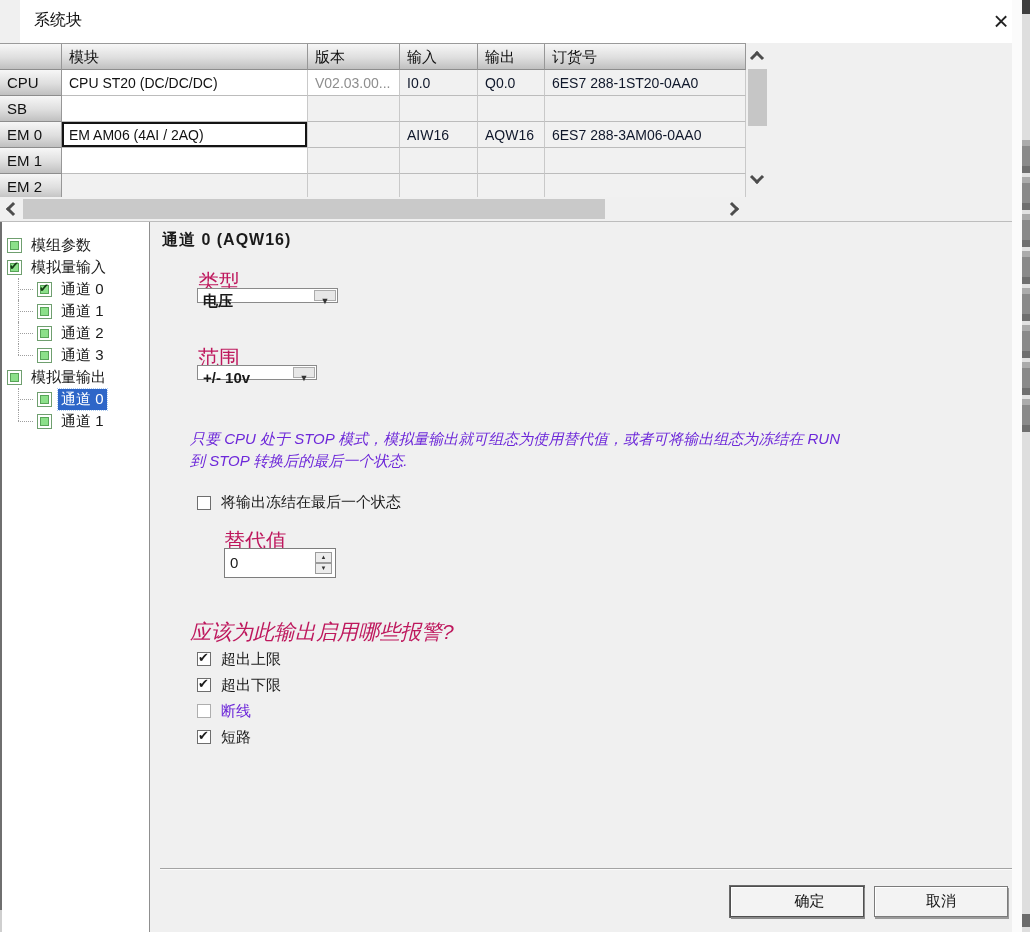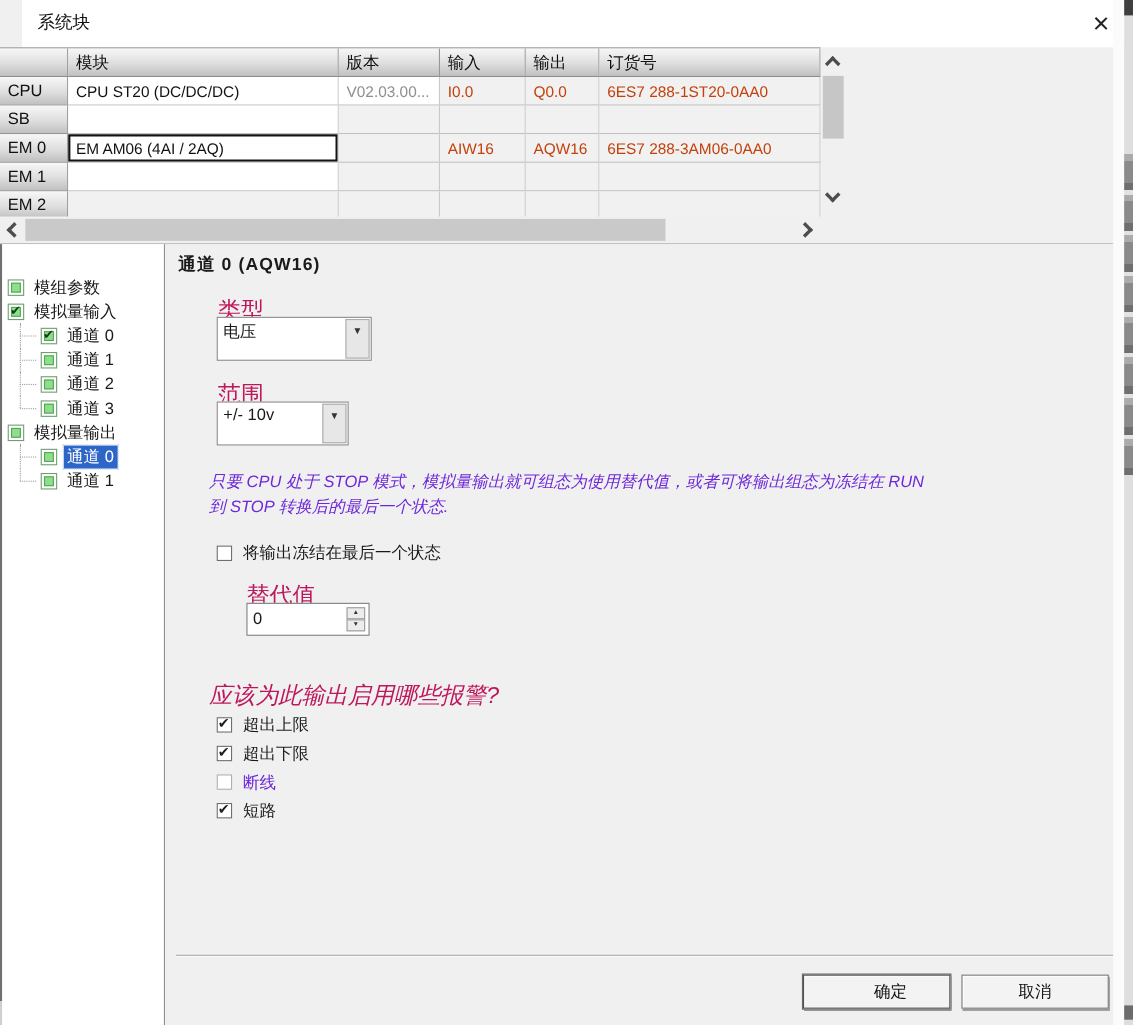--- a/index.html
+++ b/index.html
@@ -14,56 +14,56 @@
   
   .grid { position:absolute; left:0; top:43px; width:746px; height:154px; overflow:hidden; border-top:1px solid #9a9a9a; background:#f0f0f0; }
   .trow { display:flex; height:26px; }
   .c0{width:62px;} .c1{width:246px;} .c2{width:92px;} .c3{width:78px;} .c4{width:67px;} .c5{width:201px;}
   .hcell, .rhdr {
     background:linear-gradient(180deg,#f7f7f7 0%,#dedede 55%,#c0c0c0 100%);
     border-right:1px solid #979797; border-bottom:1px solid #8d8d8d;
     font-size:15px; color:#111; padding:4px 0 0 7px; flex:none;
   }
   .cell { background:#f1f1f1; border-right:1px solid #c9c9c9; border-bottom:1px solid #bcbcbc;
-    font-size:14px; color:#c2410c; padding:5px 0 0 7px; flex:none; white-space:nowrap; overflow:hidden; }
+    font-size:14px; color:#0f172a; padding:5px 0 0 7px; flex:none; white-space:nowrap; overflow:hidden; }
   .cell.white { background:#ffffff; color:#111; }
   .cell.dim { color:#8e8e8e; }
   .cell.sel { box-shadow:inset 0 0 0 2px #141414; }
 
   
   .chv { position:absolute; width:10px; height:10px; border-left:3px solid #4d4d4d; border-bottom:3px solid #4d4d4d; cursor:pointer; }
   .chv.up{ transform:rotate(135deg);} .chv.down{ transform:rotate(-45deg);} .chv.left{ transform:rotate(45deg);} .chv.right{ transform:rotate(225deg);}
   .vsb-thumb { position:absolute; left:748px; top:69px; width:19px; height:57px; background:#c6c6c6; cursor:pointer; }
   .hsb-track { position:absolute; left:0; top:197px; width:746px; height:24px; background:#f0f0f0; }
   .hsb-thumb { position:absolute; left:23px; top:199px; width:582px; height:20px; background:#c9c9c9; cursor:pointer; }
   .divider-h { position:absolute; left:0; top:221px; width:1012px; height:1px; background:#bdbdbd; }
 
   
   .left-edge  { position:absolute; left:0; top:222px; width:2px; height:688px; background:#6f6f6f; }
   .left-edge2 { position:absolute; left:0; top:910px; width:2px; height:22px; background:#cfcfcf; }
   .tree-panel { position:absolute; left:2px; top:222px; width:148px; height:710px; background:#ffffff; border-right:1px solid #8f8f8f; }
-  .tree { position:absolute; left:2px; top:242px; width:120px; padding-top:8px; }
+  .tree { position:absolute; left:2px; top:226px; width:120px; padding-top:8px; }
   .titem { position:relative; height:22px; display:flex; align-items:center; font-size:15px; }
   .titem.lv0 { padding-left:5px; }
   .titem.lv1 { padding-left:35px; }
   .titem.lv1 .vline { position:absolute; left:16px; top:0; bottom:0; border-left:1px dotted #9e9e9e; }
   .titem.lv1.last .vline { bottom:50%; }
   .titem.lv1::after { content:""; position:absolute; left:16px; top:50%; width:15px; border-top:1px dotted #9e9e9e; }
   .tico { position:relative; width:15px; height:15px; border:1px solid #6f9f6f; background:#fff; flex:none; margin-right:6px; }
   .tico::before { content:""; position:absolute; inset:2px; background:#8ce08a; border:1px solid #58a458; }
   .tico .chk { display:none; }
   .tico.checked .chk { display:block; position:absolute; left:1px; top:-2px; font-size:12px; line-height:15px; color:#143c14; z-index:2; }
   .tlabel { padding:1px 3px; white-space:nowrap; cursor:default; }
   .tlabel.selected { background:#2e66c8; color:#fff; outline:1px dotted #aecbee; }
 
   
   .main { position:absolute; left:152px; top:222px; width:860px; height:710px; background:#f0f0f0; }
   .panel-title { position:absolute; left:162px; top:230px; font-size:16px; font-weight:bold; letter-spacing:1px; }
   .flabel { position:absolute; font-size:21px; color:#be185d; }
-  .combo { position:absolute; height:40px; background:#fff; border:1px solid #8a8a8a; font-size:15px; cursor:pointer; }
+  .combo { position:absolute; height:15px; background:#fff; border:1px solid #8a8a8a; font-size:15px; cursor:pointer;font-weight:bold; }
   .combo .cval { position:absolute; left:5px; top:3px; }
   .combo .cbtn { position:absolute; right:1px; top:1px; bottom:1px; width:22px; background:#e7e7e7; border:1px solid #ababab; text-align:center; font-size:9px; color:#333; line-height:20px; cursor:pointer; }
   .info { position:absolute; left:190px; top:428px; width:760px; font-size:15px; line-height:22px; color:#6d28d9;font-style:italic; }
 
   .cb { position:relative; width:14px; height:14px; background:#fff; border:1px solid #6e6e6e; flex:none; cursor:pointer; }
   .cb .mark { display:none; }
   .cb.on .mark { display:block; position:absolute; left:0; top:-3px; font-size:13px; color:#1c1c1c; }
   .cb.disabled { border-color:#aeaeae; cursor:default; }
   .cbrow { position:absolute; display:flex; align-items:center; gap:10px; font-size:15px; }
   .cbrow.disabled .cblabel { color:#6d28d9; }

